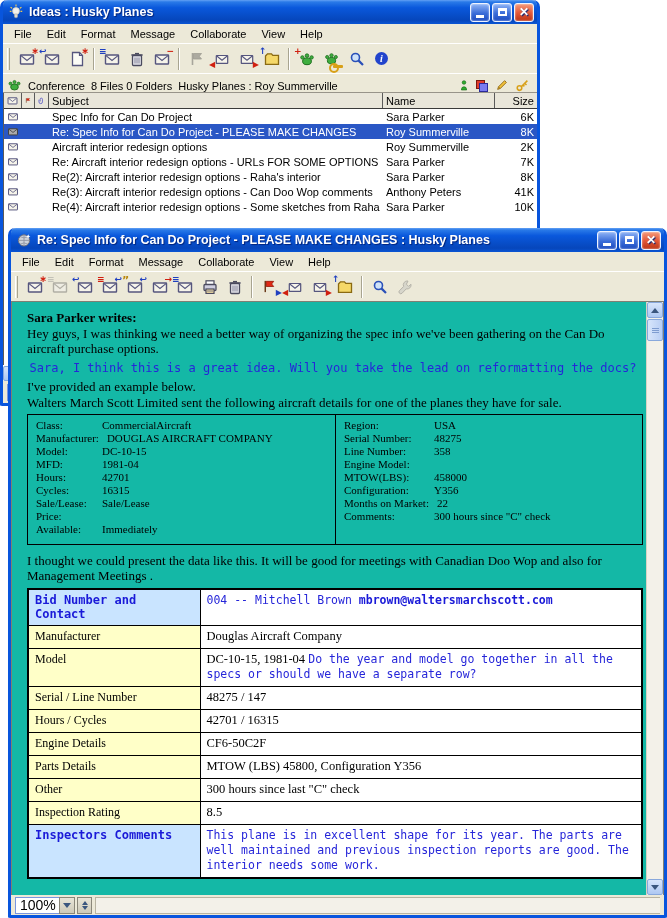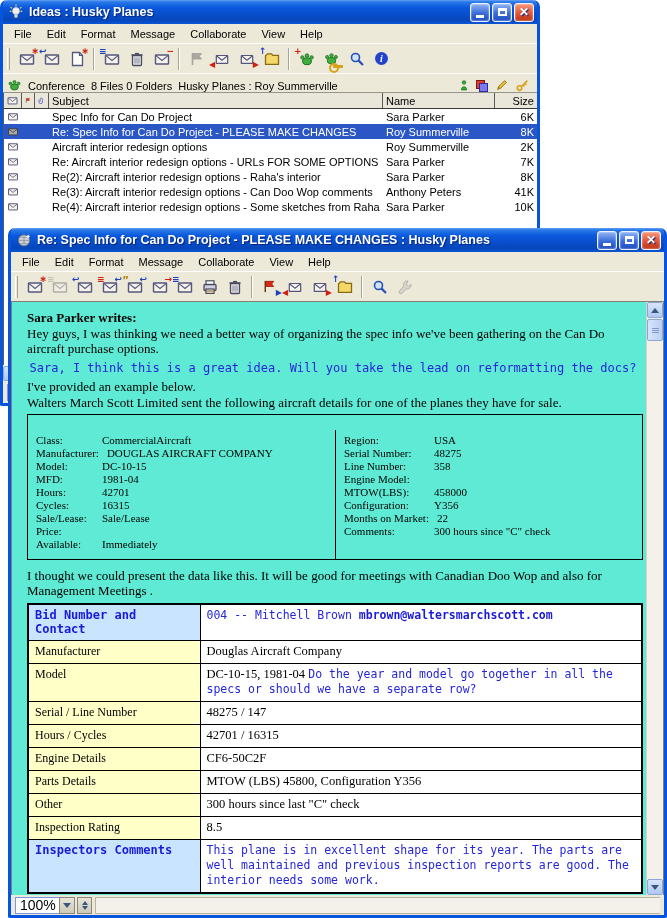--- a/index.html
+++ b/index.html
@@ -76,41 +76,41 @@
   .zoomval{width:44px;background:#fff;border:1px solid #7a96df;border-right:none;font-size:14px;
     display:flex;align-items:center;padding-left:4px;}
   .zoomdrop{width:16px;background:linear-gradient(180deg,#e8e5d8,#cdc9b8);border:1px solid #8a877a;
     display:flex;align-items:center;justify-content:center;}
   .zoomspin{width:15px;margin-left:2px;background:linear-gradient(180deg,#e8e5d8,#cdc9b8);
     border:1px solid #8a877a;display:flex;flex-direction:column;align-items:center;justify-content:center;gap:1px;}
   .statustrack{flex:1 1 auto;height:17px;margin-left:3px;background:#f3f1e9;
     border:1px solid #b8b4a2;border-right:none;}
 
   
-  .msgarea{position:relative;background:#5eead4;border:1px solid #7f7f74;border-bottom:none;overflow:hidden;}
+  .msgarea{position:relative;background:#14b8a6;border:1px solid #7f7f74;border-bottom:none;overflow:hidden;}
   .msgcol{position:absolute;left:0;top:0;right:17px;bottom:0;overflow:hidden;padding:8px 4px 0 15px;}
   .vscroll{position:absolute;right:0;top:0;bottom:0;width:17px;background:#f3f1e9;
     border-left:1px solid #d8d4c4;display:flex;flex-direction:column;}
   .vscroll .sbtn{height:16px;flex:0 0 auto;margin:0;}
   .vthumb{height:22px;margin:1px 0;background:linear-gradient(90deg,#d7e5fb,#b8cef4);
     border:1px solid #88a8dc;border-radius:2px;display:flex;flex-direction:column;align-items:center;justify-content:center;gap:1px;}
   .vthumb i{display:block;width:7px;height:1px;background:#7e9cd0;}
   .vfill{flex:1 1 auto;}
 
   .serif{font-family:"Liberation Serif",serif;font-size:13px;color:#000;line-height:15px;}
   .serif.b{font-weight:bold;}
   .bluemono{font-family:"DejaVu Sans Mono",monospace;font-size:12px;color:#2626d9;line-height:16px;text-align:center;}
   .para{margin:0 0 1px 0;max-width:612px;}
   .gap-top{margin-top:9px;}
   .gap-bot{margin-bottom:3px;}
 
   
   .specbox{display:flex;width:616px;border:1px solid #000;margin:4px 0 8px 0;
     font-family:"Liberation Serif",serif;font-size:11px;line-height:13px;}
-  .speccol{flex:1 1 50%;padding:4px 6px 8px 8px;margin-top:15px;}
+  .speccol{flex:1 1 50%;padding:4px 6px 8px 8px;}
   .speccol.rt{border-left:1px solid #000;}
   .sprow{white-space:nowrap;overflow:hidden;}
   .sprow .k{display:inline-block;min-width:58px;}
   .speccol.rt .sprow .k{min-width:82px;}
   .sprow .v{margin-left:8px;}
 
   
   .dtable{border-collapse:collapse;border:2px solid #000;width:616px;margin-top:5px;}
   .dtable td{border:1px solid #000;padding:3px 6px 4px 6px;vertical-align:top;}
   td.lbl{background:#ffffc8;width:172px;font-family:"Liberation Serif",serif;font-size:12px;}

